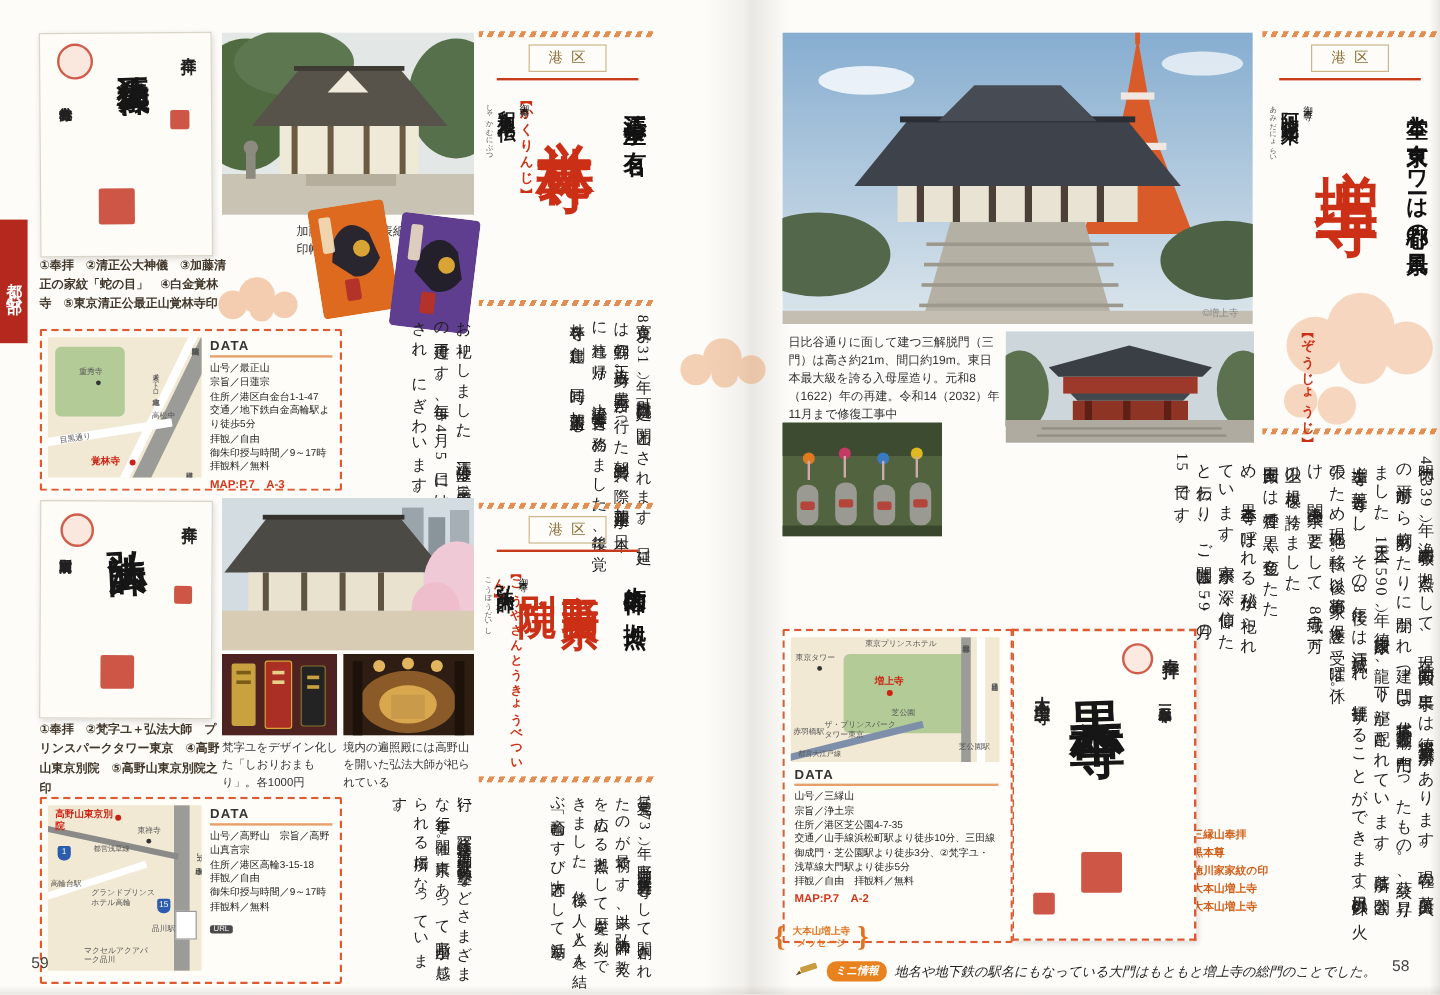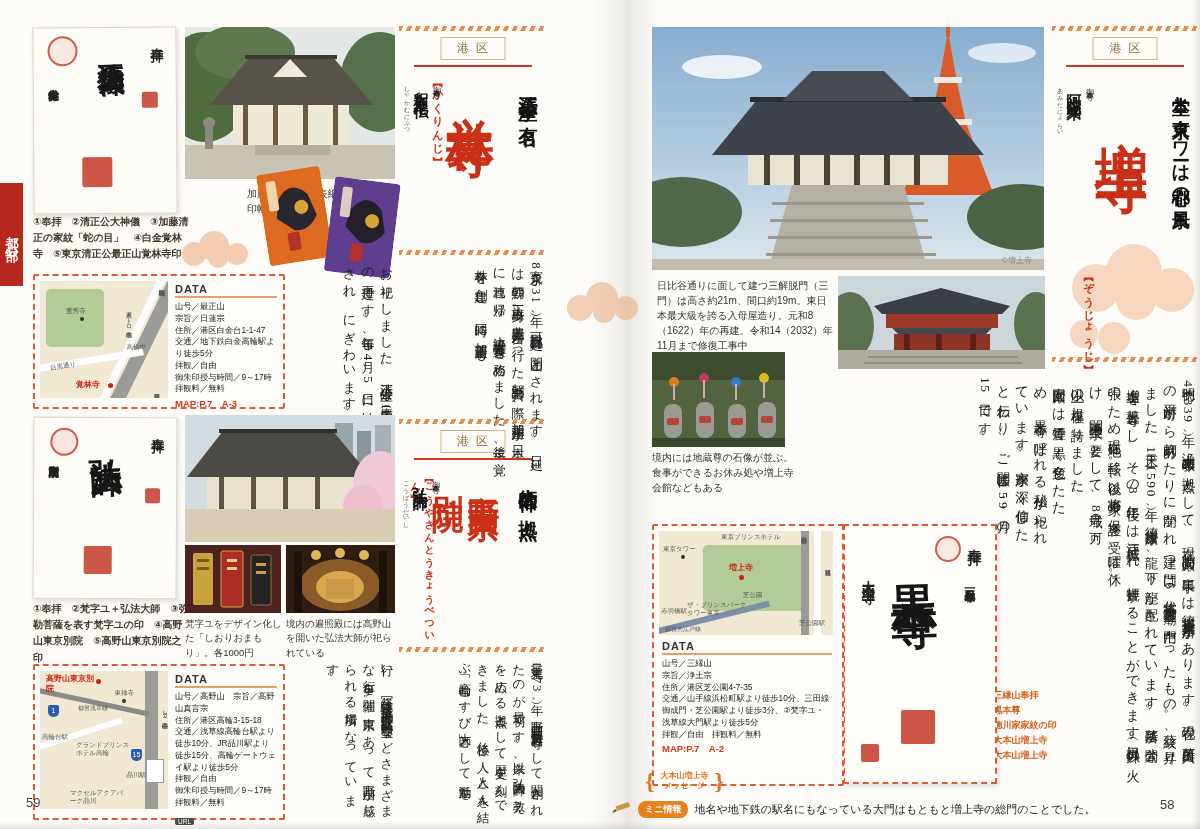--- a/index.html
+++ b/index.html
@@ -190,21 +190,21 @@
   </div>
 
   <div class="abs goshuin" style="left:33px;top:417px;width:142px;height:180px;transform:rotate(.3deg);">
     <div class="gside" style="top:10px;right:10px;font-size:13px;letter-spacing:2px;">奉拝</div>
     <div class="seal-ring" style="top:10px;left:16px;width:24px;height:24px;"></div>
     <div class="gmain" style="top:16px;right:50px;font-size:32px;letter-spacing:2px;transform:rotate(-3deg);">弘法大師</div>
     <div class="gside" style="top:40px;left:12px;font-size:10.5px;">高野山東京別院</div>
     <div class="seal-sq" style="bottom:24px;left:50px;width:28px;height:28px;"></div>
     <div class="seal-sq" style="top:70px;right:16px;width:15px;height:15px;"></div>
   </div>
-  <div class="abs notes" style="left:33px;top:601px;width:156px;">①奉拝　②梵字ユ＋弘法大師　③弥勒菩薩を表す梵字ユの印　④高野山東京別院　⑤高野山東京別院之印</div>
+  <div class="abs notes" style="left:33px;top:601px;width:156px;">①奉拝　②梵字ユ＋弘法大師　プリンスパークタワー東京　④高野山東京別院　⑤高野山東京別院之印</div>
 
   <div class="abs" style="left:185px;top:415px;width:210px;height:127px;">
     <svg width="210" height="127" viewBox="0 0 210 127">
       <rect width="210" height="127" fill="#d3dce0"></rect>
       <rect x="150" y="8" width="18" height="52" fill="#9aa4ab"></rect>
         <rect x="172" y="16" width="14" height="44" fill="#8a949b"></rect>
         <rect x="190" y="10" width="16" height="50" fill="#a5afb5"></rect>
         <rect x="132" y="22" width="14" height="38" fill="#97a1a8"></rect>
       <polygon points="2,62 38,16 148,16 186,62" fill="#4c4a44"></polygon>
       <rect x="34" y="14" width="118" height="4" fill="#33312c"></rect>
@@ -284,21 +284,20 @@
       <div class="mlabel mv" style="top:40px;right:0;font-size:6px;color:#333;">JR山手線</div>
       <div class="badge" style="top:78px;right:26px;">15</div>
       <div class="mlabel" style="bottom:30px;right:22px;">品川駅</div>
       <div class="mlabel wrap" style="bottom:4px;left:30px;width:58px;">マクセルアクアパーク品川</div>
     </div>
     <div class="abs" style="left:140px;top:7px;width:102px;">
       <div class="dtitle">DATA</div>
       <div class="drows" style="font-size:8px;">
           <div>山号／高野山　宗旨／高野山真言宗</div>
           <div>住所／港区高輪3-15-18</div>
-          <div>交通／浅草線高輪台駅より徒歩10分、JR品川駅より徒歩15分、高輪ゲートウェイ駅より徒歩5分</div>
           <div>拝観／自由</div>
           <div>御朱印授与時間／9～17時</div>
           <div>拝観料／無料</div>
         </div>
       <div style="margin-top:2px;"><span class="url-badge">URL</span></div>
 
     </div>
   </div>
 
   <div class="abs pagenum" style="left:26px;top:795px;">59</div>
@@ -391,21 +390,20 @@
         </g>
       <g fill="#b3453a">
           <rect x="15" y="66" width="12" height="7" rx="2"></rect>
           <rect x="47" y="64" width="12" height="7" rx="2"></rect>
           <rect x="79" y="66" width="12" height="7" rx="2"></rect>
           <rect x="109" y="64" width="12" height="7" rx="2"></rect>
         </g>
       <rect x="0" y="86" width="133" height="9" fill="#39482c"></rect>
     </svg>
   </div>
-  <div class="abs cap" style="left:652px;top:450px;width:142px;">境内には地蔵尊の石像が並ぶ。食事ができるお休み処や増上寺会館などもある</div>
 
   <div class="abs cloud" style="left:1056px;top:238px;opacity:.5;">
     <svg width="150" height="120" viewBox="0 0 150 120">
         <g fill="#f0b286">
           <circle cx="40" cy="50" r="24"></circle>
           <circle cx="78" cy="34" r="28"></circle>
           <circle cx="116" cy="52" r="22"></circle>
           <circle cx="80" cy="62" r="20"></circle>
           <circle cx="28" cy="96" r="14"></circle>
           <circle cx="58" cy="100" r="16"></circle>
@@ -485,21 +483,21 @@
   </div>
 
   <div class="abs flex" style="left:645px;top:770px;width:555px;">
     <span class="msg-brace">{</span>
     <span class="msg-label">
       <span>大本山増上寺</span><br>
       <span>メッセージ</span>
     </span>
     <span class="msg-brace">}</span>
   </div>
-  <div class="abs flex" style="left:612px;top:800px;width:520px;">
+  <div class="abs flex" style="left:663px;top:800px;width:520px;font-style:italic;">
     <span><svg width="20" height="14" viewBox="0 0 20 14">
           <polygon points="0,13 5,11 3,9" fill="#6b4a1d"></polygon>
           <rect x="4" y="4" width="14" height="5" rx="1" fill="#c99b3f" transform="rotate(-18 11 7)"></rect>
         </svg></span>
     <span class="mini-badge">ミニ情報</span>
     <span class="mini-text">地名や地下鉄の駅名にもなっている大門はもともと増上寺の総門のことでした。</span>
   </div>
   <div class="abs pagenum" style="left:1160px;top:797px;">58</div>
 
 </div>

